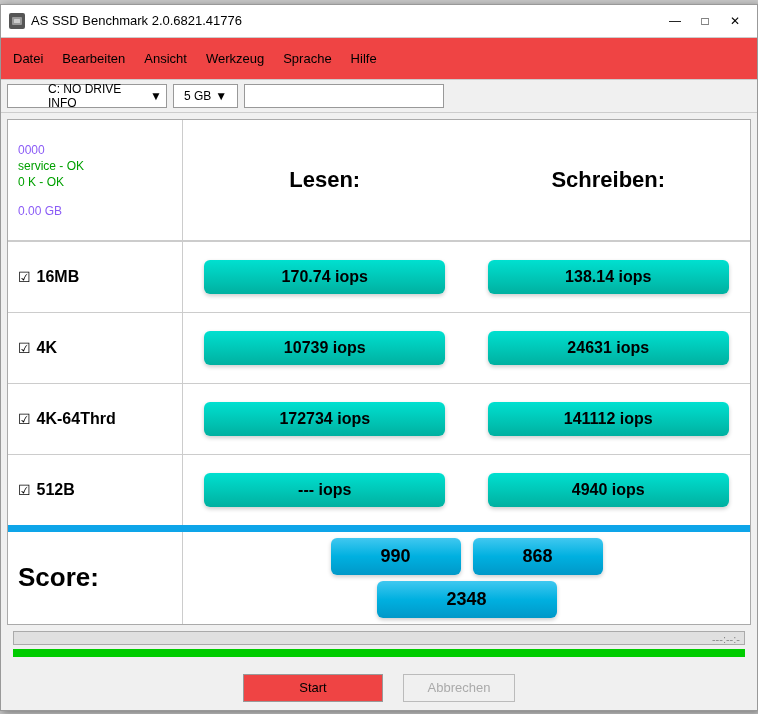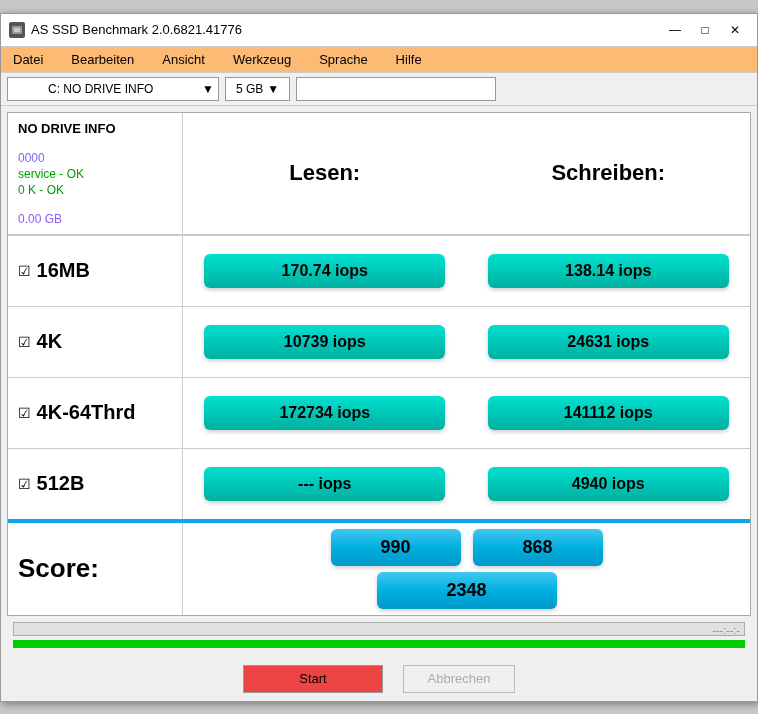--- a/index.html
+++ b/index.html
@@ -54,24 +54,24 @@
       border: none;
       background: transparent;
       cursor: pointer;
       font-size: 12px;
       display: flex;
       align-items: center;
       justify-content: center;
       color: #000;
     }
     .menubar {
-      background: #fdba74;
-      display: flex;
-      gap: 12px;
-      padding: 2px 4px;
+      background: #ef4444;
+      display: flex;
+      gap: 3px;
+      padding: 10px 4px;
       border-bottom: 1px solid #ccc;
     }
     .menu-item {
       padding: 3px 8px;
       font-size: 13px;
       cursor: pointer;
       color: #000;
     }
     .toolbar {
       display: flex;
@@ -87,21 +87,21 @@
       background: #fff;
       font-size: 12px;
       padding: 1px 4px;
       cursor: pointer;
       display: flex;
       align-items: center;
       justify-content: space-between;
       gap: 4px;
     }
     .dropdown-drive {
-      width: 212px;
+      width: 160px;
       padding-left: 40px;
     }
     .dropdown-size {
       width: 65px;
       justify-content: center;
     }
     .toolbar-input {
       height: 24px;
       border: 1px solid #999;
       background: #fff;
@@ -161,21 +161,21 @@
       border-right: 1px solid #ccc;
       display: flex;
       align-items: center;
       gap: 6px;
     }
     .checkbox-icon {
       font-size: 14px;
       color: #000;
     }
     .bench-label-text {
-      font-size: 20px;
+      font-size: 16px;
       font-weight: bold;
       color: #000;
     }
     .bench-value-cell {
       padding: 18px 8px;
       display: flex;
       align-items: center;
       justify-content: center;
     }
     .value-btn {
@@ -187,21 +187,21 @@
       color: #000;
       font-weight: bold;
       width: 90%;
       text-align: center;
       cursor: default;
       box-shadow: 0 2px 4px rgba(0,0,0,0.2);
     }
     .score-row {
       display: grid;
       grid-template-columns: 175px 1fr 1fr;
-      border-top: 4px solid #0ea5e9;
+      border-top: 7px solid #0ea5e9;
     }
     .score-label-cell {
       padding: 8px 10px;
       border-right: 1px solid #ccc;
       display: flex;
       align-items: center;
     }
     .score-label-text {
       font-size: 26px;
       font-weight: bold;
@@ -342,21 +342,20 @@
       <span>▼</span>
     </div>
     <div class="toolbar-input"></div>
   </div>
 
   <div class="main-content">
     <div class="bench-area">
 
       <div class="bench-header">
         <div class="bench-info-cell">
-          <div class="info-title">NO DRIVE INFO</div>
           <div class="info-line">0000</div>
           <div class="info-green">service - OK</div>
           <div class="info-green">0 K - OK</div>
           <div class="info-line">0.00 GB</div>
         </div>
         <div class="bench-col-header">
           <span class="col-header-text">Lesen:</span>
         </div>
         <div class="bench-col-header">
           <span class="col-header-text">Schreiben:</span>

